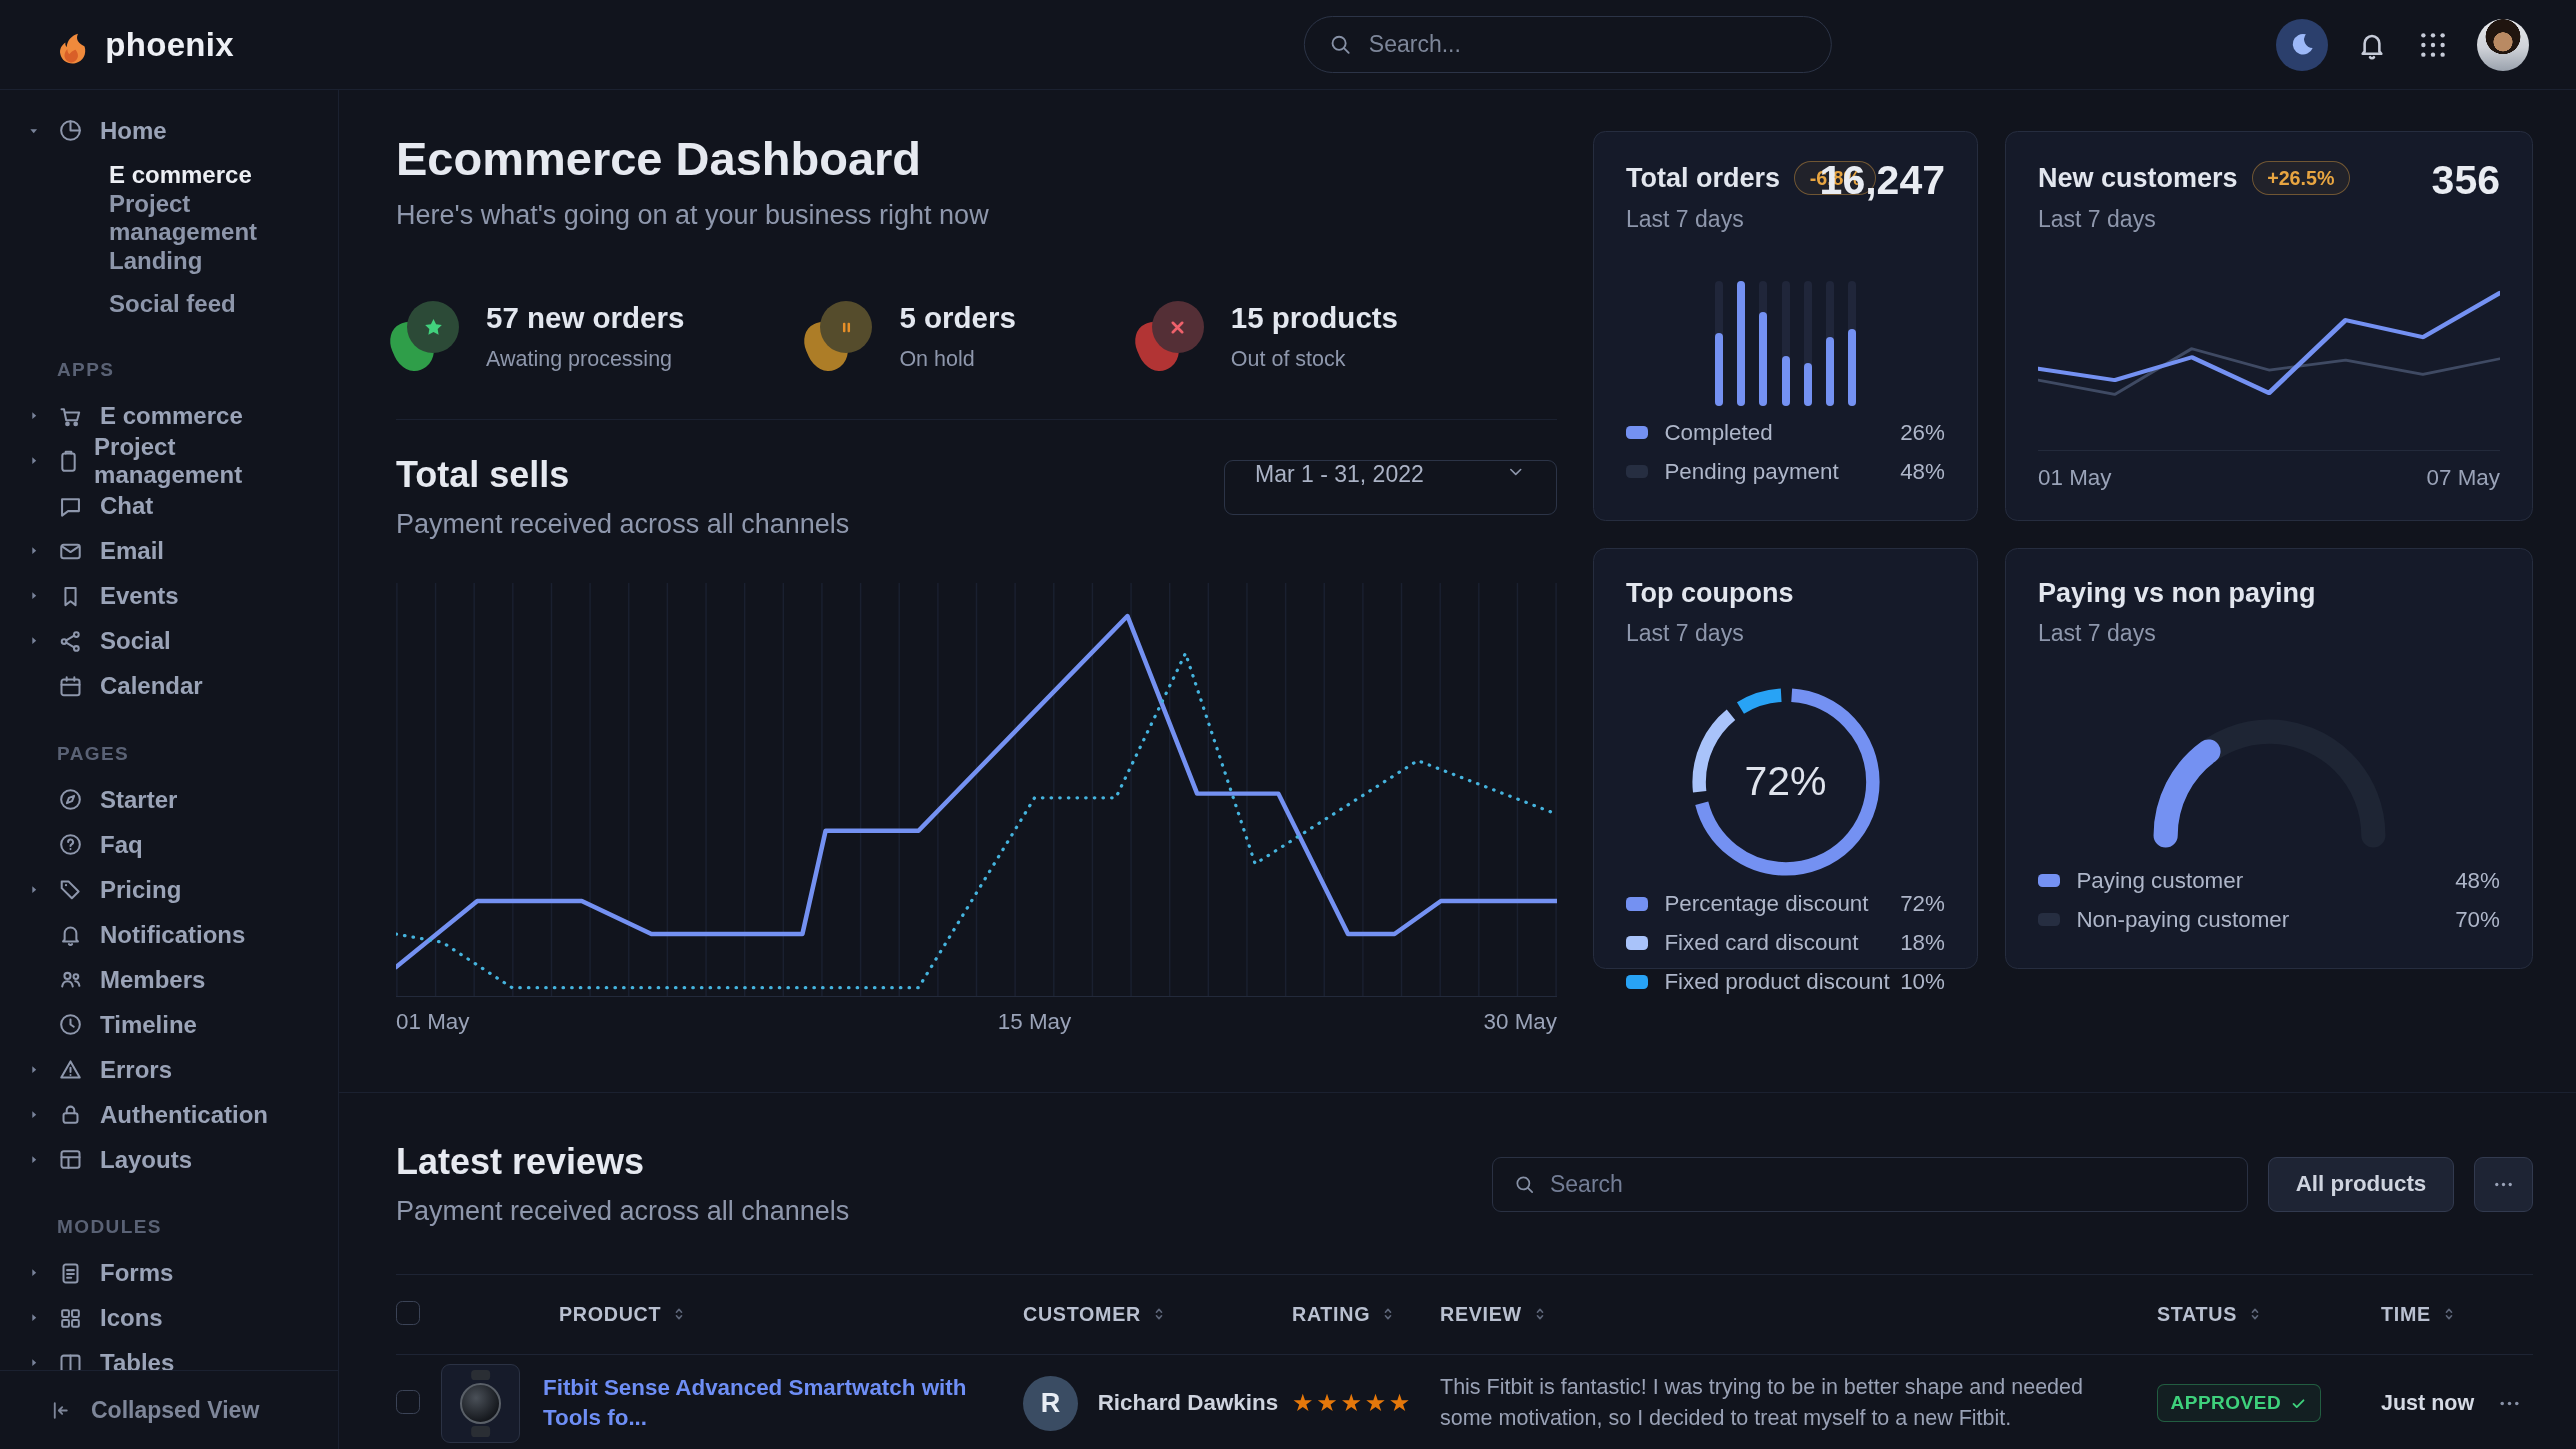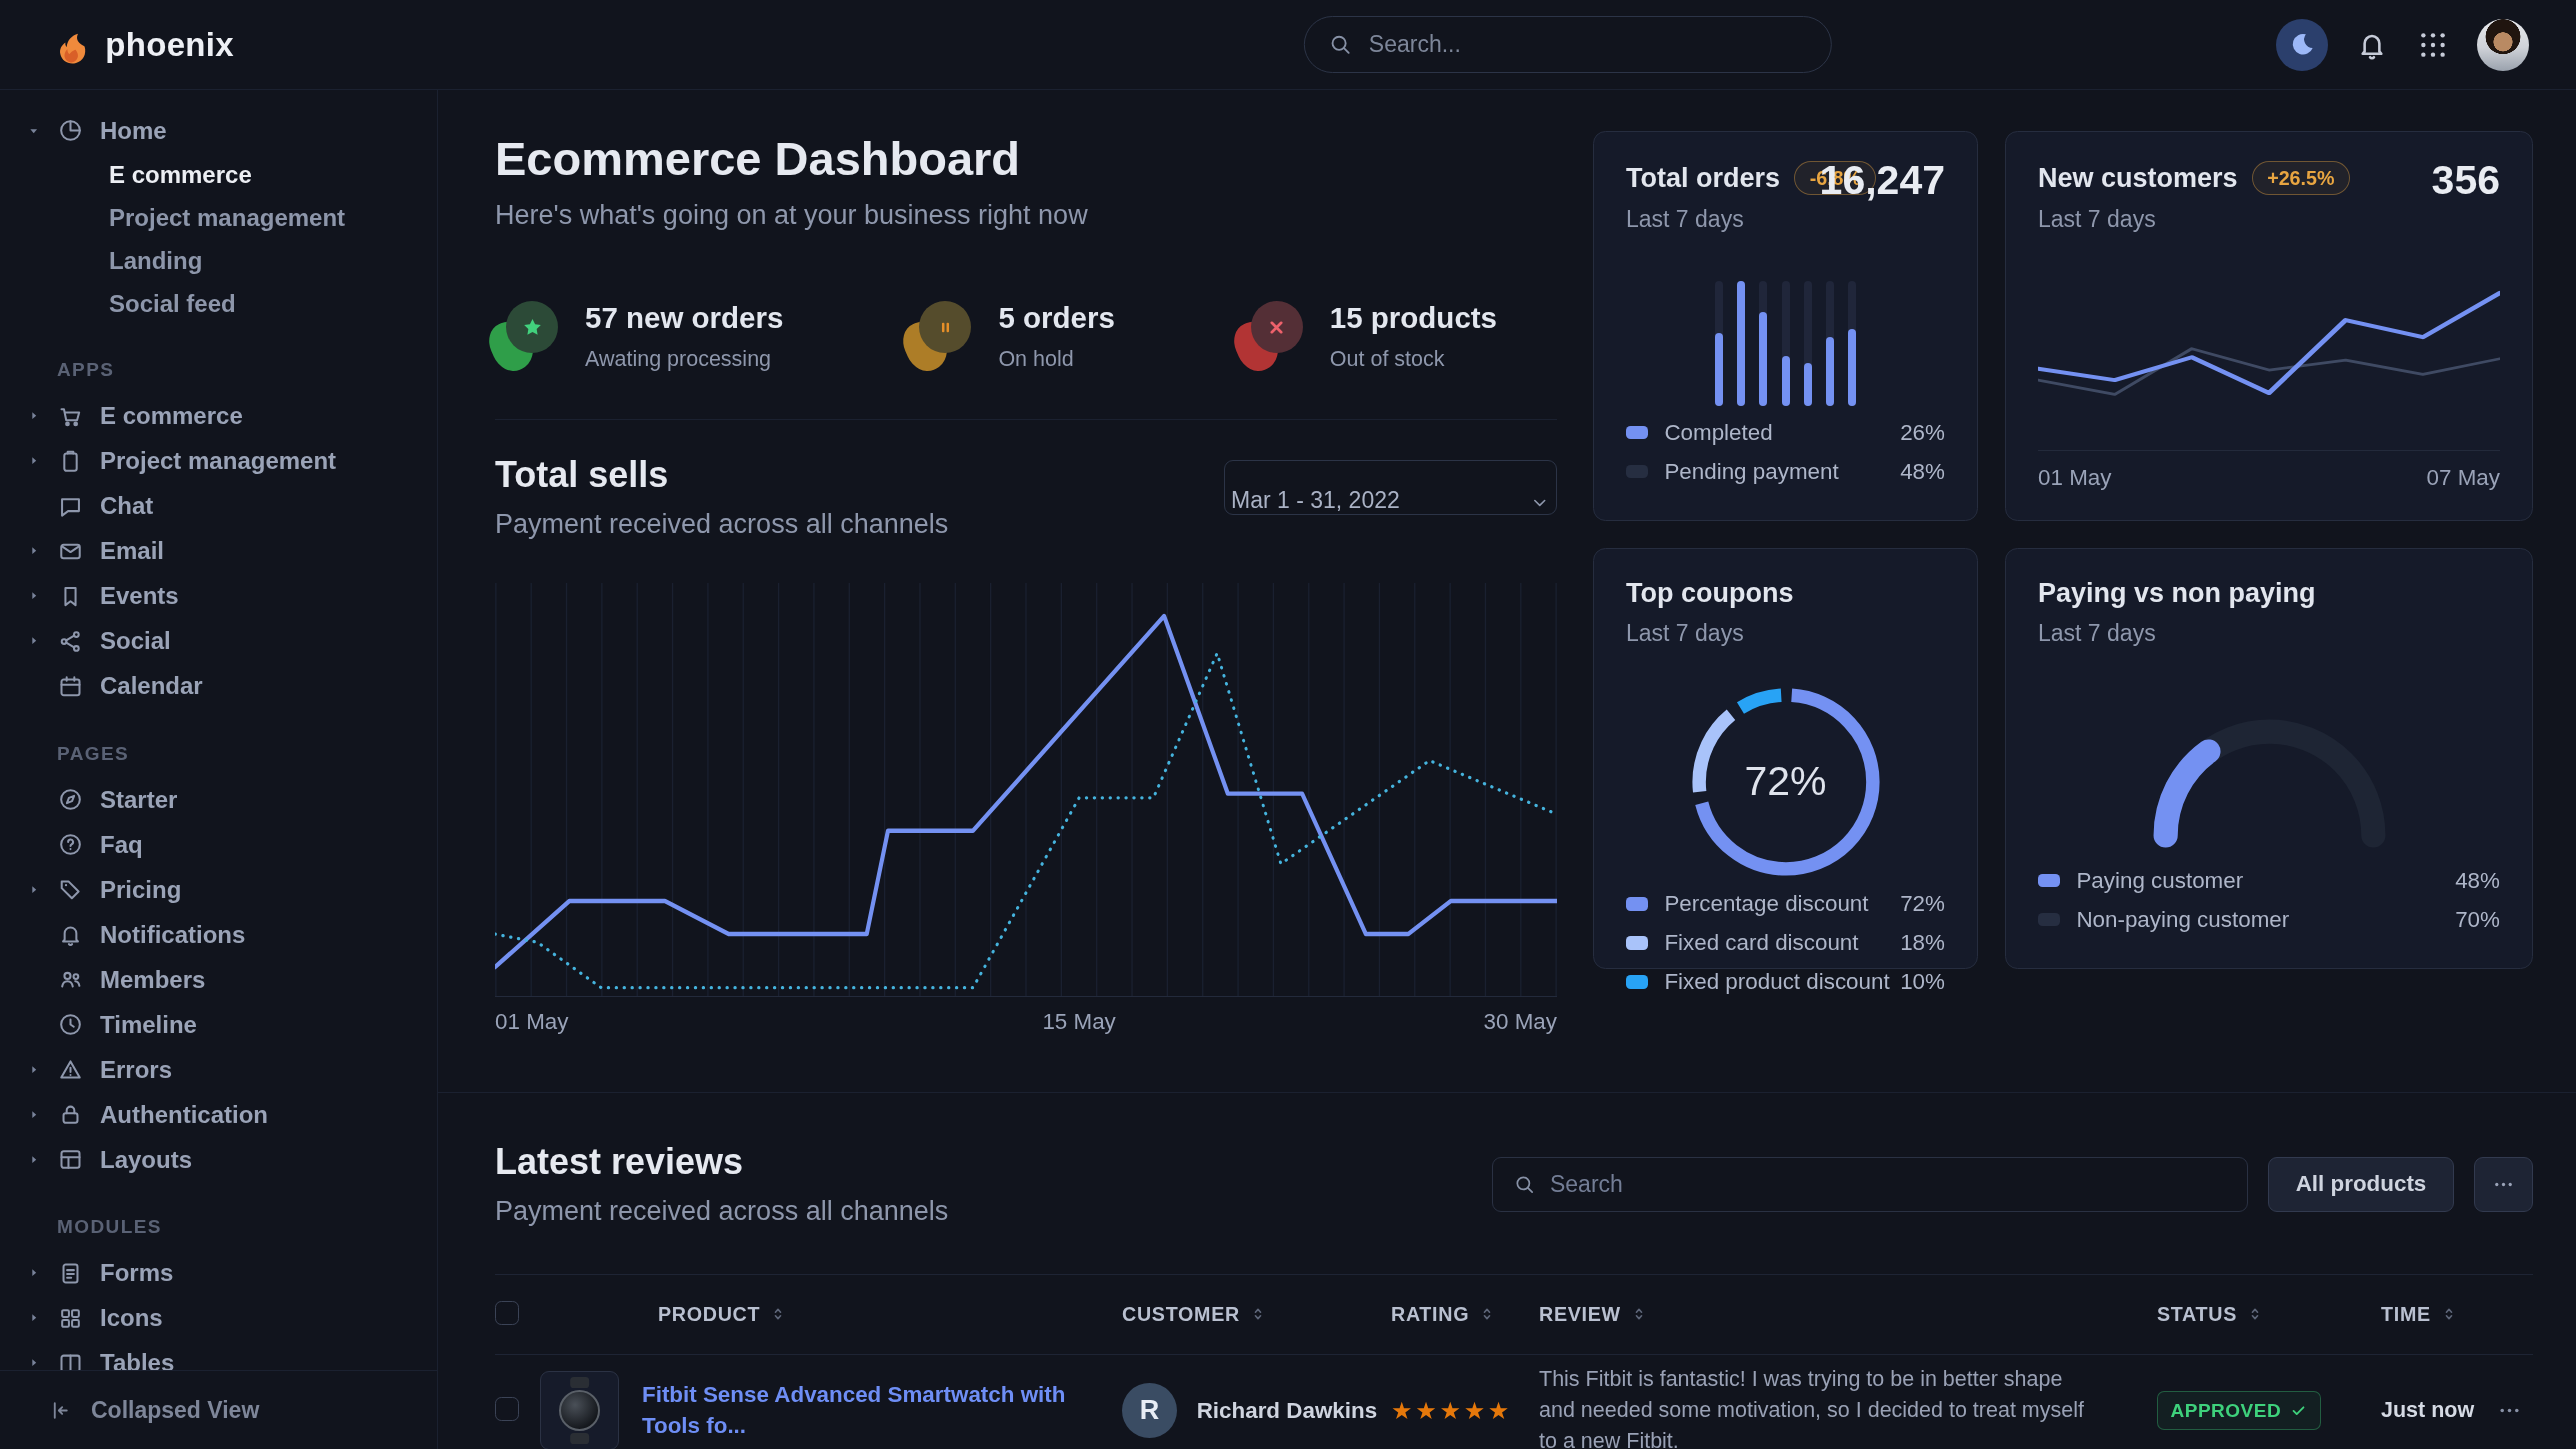--- a/index.html
+++ b/index.html
@@ -32,21 +32,21 @@
   .nav-avatar { width:52px; height:52px; border-radius:50%; border:none; cursor:pointer;
     background:
       radial-gradient(circle at 50% 44%, #b98a63 0 24%, rgba(0,0,0,0) 25%),
       radial-gradient(circle at 50% 34%, #20150f 0 40%, rgba(0,0,0,0) 41%),
       linear-gradient(180deg,#e8e9ec 0%,#cfd2d8 55%,#9aa2ad 100%); }
 
   
   .shell { flex:1; display:flex; min-height:0; }
 
   
-  .sidebar { width:438px; flex:0 0 auto; border-right:1.8px solid #1b2130; display:flex; flex-direction:column; }
+  .sidebar { width:339px; flex:0 0 auto; border-right:1.8px solid #1b2130; display:flex; flex-direction:column; }
   .sidebar-nav { flex:1; padding:18px 18px 0 18px; overflow:hidden; }
   .nav-row { display:flex; align-items:center; height:45px; padding:0 9px; border-radius:9px; cursor:pointer; }
   .caret { width:30px; display:flex; justify-content:flex-start; color:#79839a; }
   .caret [data-icon]{ width:13.4px; height:13.4px; }
   .caret.down [data-icon] svg { transform:rotate(90deg); }
   .nico { width:43px; display:flex; color:#8e97ac; }
   .nico [data-icon]{ width:27px; height:27px; }
   .nlbl { font-size:24px; color:#9aa3b7; font-weight:600; }
   .nav-child { height:43px; padding-left:91px; font-size:24px; color:#8d96aa; font-weight:600;
                display:flex; align-items:center; cursor:pointer; border-radius:9px; }
@@ -78,21 +78,21 @@
   .stat.red .stat-blob { background:#b23434; } .stat.red .stat-circle { background:#542f36; color:#ee616b; }
   .stat-label { font-size:29.5px; font-weight:700; color:#e3e7ef; }
   .stat-cap { font-size:21.5px; color:#8e97ac; margin-top:12px; }
 
   .hr { border-top:1.8px solid #1b2130; margin-top:47px; }
 
   .ts-head { display:flex; justify-content:space-between; align-items:flex-start; margin-top:34px; }
   h2.sec-h { font-size:36px; font-weight:700; color:#e6e9f0; }
   .sec-sub { font-size:27px; color:#8e97ac; margin-top:12.5px; }
   .date-select { width:333px; height:55px; border:1.8px solid #2c3447; border-radius:9px; display:flex;
-               align-items:flex-end; justify-content:space-between; padding:0 6px; cursor:pointer; margin-top:5.4px; }
+               align-items:flex-start; justify-content:space-between; padding:0 30px; cursor:pointer; margin-top:5.4px; }
   .date-select .dtxt { font-size:23px; color:#aab2c5; }
   .date-select [data-icon]{ width:21.5px; height:21.5px; color:#8e97ac; }
 
   .ts-chart { height:414px; margin-top:43px; border-bottom:1.8px solid #232a3b; position:relative; }
   .ts-chart svg { position:absolute; inset:0; width:100%; height:100%; }
   .ts-labels { position:relative; height:36px; margin-top:12.5px; font-size:22.4px; color:#9aa3b8; }
   .ts-labels .l0 { position:absolute; left:0; }
   .ts-labels .l1 { position:absolute; left:55%; transform:translateX(-50%); }
   .ts-labels .l2 { position:absolute; right:0; }
 

